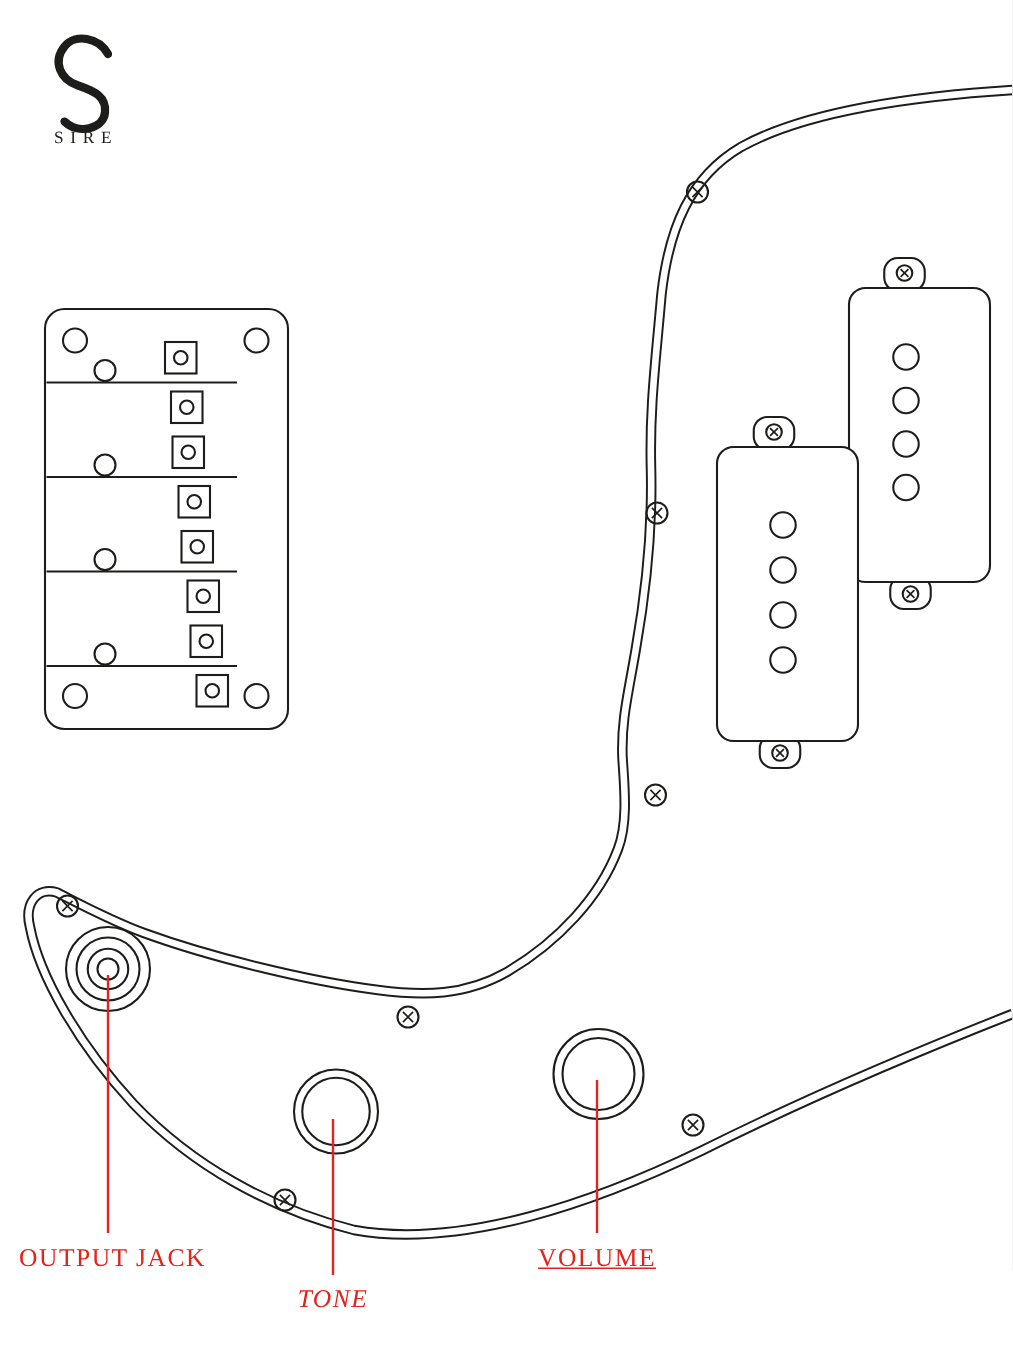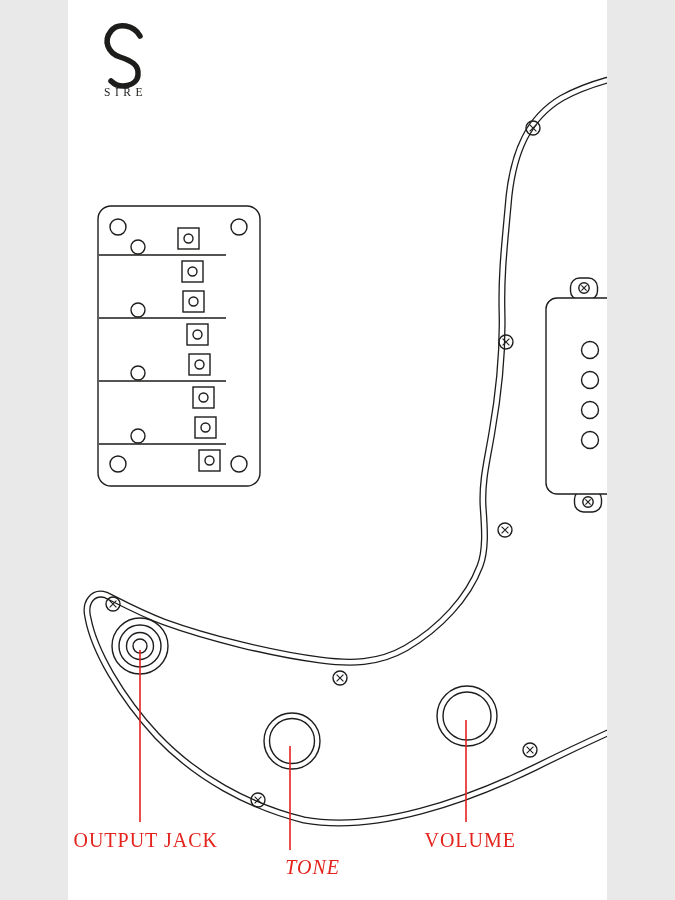--- a/index.html
+++ b/index.html
@@ -1,36 +1,36 @@
 <!DOCTYPE html>
 <html style="--line: #1d1d1b; --red: #e3231c; --bg: #ffffff;"><head>
 <meta charset="utf-8">
 <title>Bass Parts Diagram</title>
 <style>
   :root { --bg:#ffffff; --line:#1d1d1b; --red:#e3231c; }
   * { box-sizing:border-box; }
   html,body { margin:0; padding:0; background:#e9e9e9; }
   .canvas {
-    position:relative; width:539px; height:900px; margin:0 auto;
+    position:relative; width:675px; height:900px; margin:0 auto;
     background:var(--bg); overflow:hidden;
     font-family:"Liberation Serif", serif;
   }
   .canvas svg { position:absolute; left:0; top:0; display:block; }
 
   .ln  { fill:none;       stroke:var(--line); stroke-width:1.4px; }
   .lnw { fill:var(--bg);  stroke:var(--line); stroke-width:1.4px; }
   .lnt { fill:none;       stroke:var(--line); stroke-width:1.1px; }
   .pg-dark  { fill:none; stroke:var(--line); stroke-width:7px;  stroke-linejoin:round; }
   .pg-white { fill:none; stroke:var(--bg);   stroke-width:4.4px; stroke-linejoin:round; }
   .leader { stroke:var(--red); stroke-width:1.6px; }
   .logo-stroke { fill:none; stroke:var(--line); stroke-width:5.5px; stroke-linecap:round; }
 
   .callout-label {
-    position:absolute; color:var(--red); font-size:20px; letter-spacing:1px;
-    text-align:right; white-space:nowrap;
+    position:absolute; color:var(--red); font-size:17px; letter-spacing:1px;
+    text-align:center; white-space:nowrap;
   }
   .wordmark {
     position:absolute; left:36px; top:86px; color:var(--line);
     font-size:11.5px; letter-spacing:4.5px; white-space:nowrap;
   }
 </style>
 </head>
 <body>
 
 <div class="canvas">
@@ -164,14 +164,14 @@
       <line class="leader" x1="72" y1="650" x2="72" y2="822"></line>
       <line class="leader" x1="222" y1="746" x2="222" y2="850"></line>
       <line class="leader" x1="398" y1="720" x2="398" y2="822"></line>
     </g>
   </svg>
 
   <div class="wordmark">SIRE</div>
 
   <div class="callout-label" style="left:0px;   top:829px; width:150px;">OUTPUT JACK</div>
   <div class="callout-label" style="left:172px; top:856px; width:100px;font-style:italic;">TONE</div>
-  <div class="callout-label" style="left:348px; top:829px; width:100px;">VOLUME</div>
+  <div class="callout-label" style="left:348px; top:829px; width:100px;text-decoration:underline;">VOLUME</div>
 </div>
 
 </body></html>

